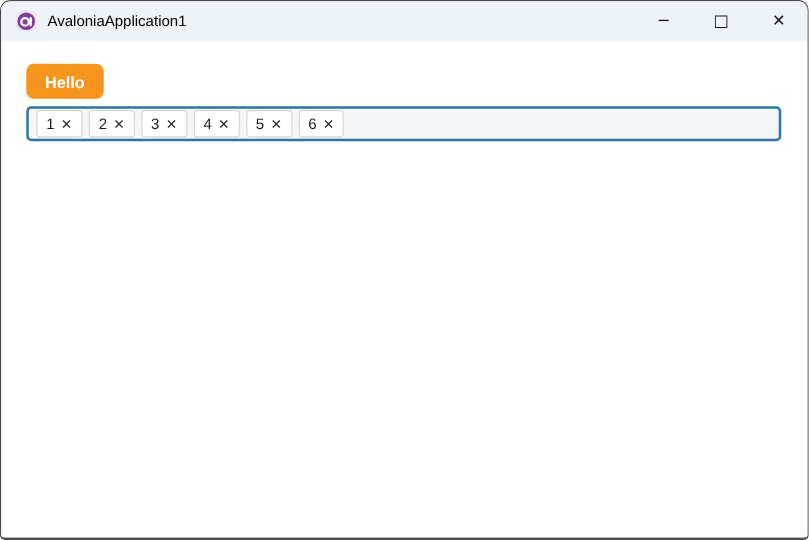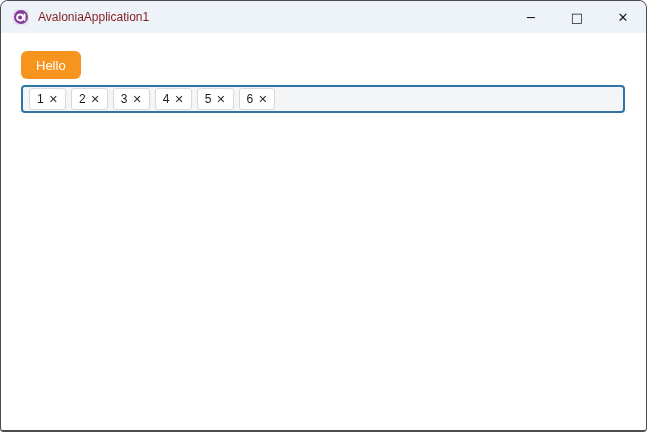--- a/index.html
+++ b/index.html
@@ -31,21 +31,21 @@
     width: 16px;
     height: 16px;
     margin-left: 12px;
     display: inline-flex;
     align-items: center;
     justify-content: center;
   }
   .title-text {
     margin-left: 9px;
     font-size: 12px;
-    color: #7f1d1d;
+    color: #000000;
     white-space: nowrap;
   }
   .win-controls {
     margin-left: auto;
     display: flex;
     height: 32px;
   }
   .win-btn {
     width: 46px;
     height: 32px;
@@ -79,21 +79,21 @@
     background: var(--accent-orange, #f7941d);
     border-radius: 6px;
     overflow: hidden;
   }
   .tab {
     display: flex;
     align-items: center;
     padding: 0 15px;
     color: #ffffff;
     font-size: 13px;
-    font-weight: normal;
+    font-weight: bold;
     cursor: default;
   }
   .tab + .tab {
     border-left: 1px solid rgba(255, 255, 255, 0.45);
   }
   .chips-box {
     box-sizing: border-box;
     margin: 6px 21px 0 20px;
     height: 28px;
     border: 2px solid var(--focus-border-blue, #2e74a7);

